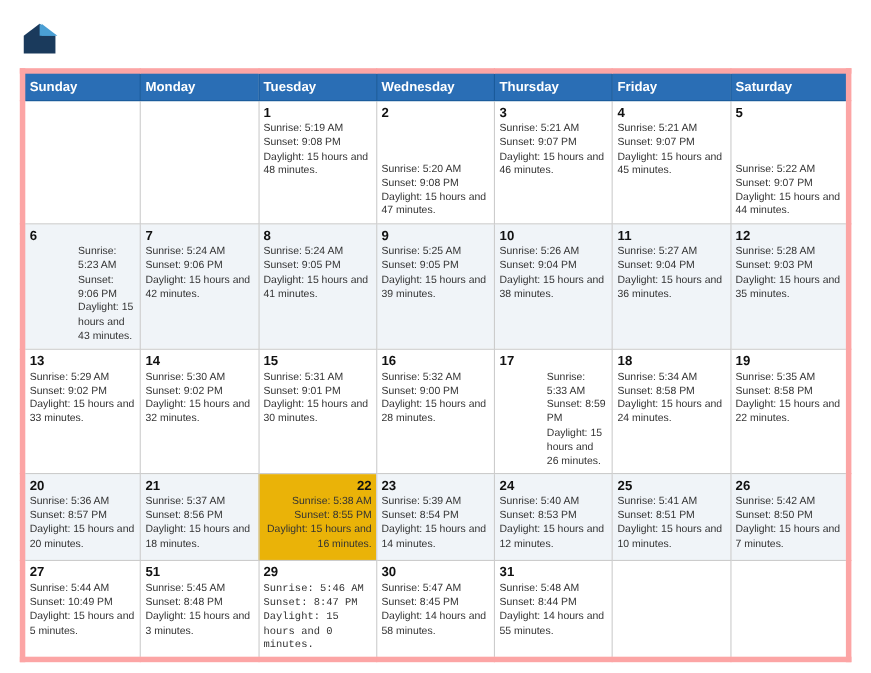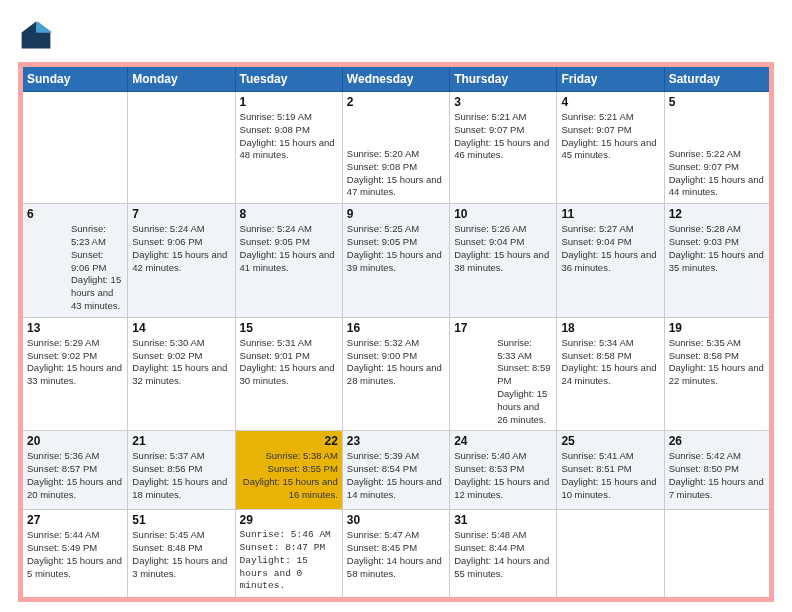--- a/index.html
+++ b/index.html
@@ -296,21 +296,21 @@
             <div class="day-num">26</div>
             <div class="cell-text" style="white-space: pre-line;">Sunrise: 5:42 AM
 Sunset: 8:50 PM
 Daylight: 15 hours and 7 minutes.</div>
           </td>
         </tr>
         <tr class="week-row">
           <td>
             <div class="day-num">27</div>
             <div class="cell-text" style="white-space: pre-line;">Sunrise: 5:44 AM
-Sunset: 5:49 PM
+Sunset: 10:49 PM
 Daylight: 15 hours and 5 minutes.</div>
           </td>
           <td>
             <div class="day-num">51</div>
             <div class="cell-text" style="white-space: pre-line;">Sunrise: 5:45 AM
 Sunset: 8:48 PM
 Daylight: 15 hours and 3 minutes.</div>
           </td>
           <td>
             <div class="day-num">29</div>

